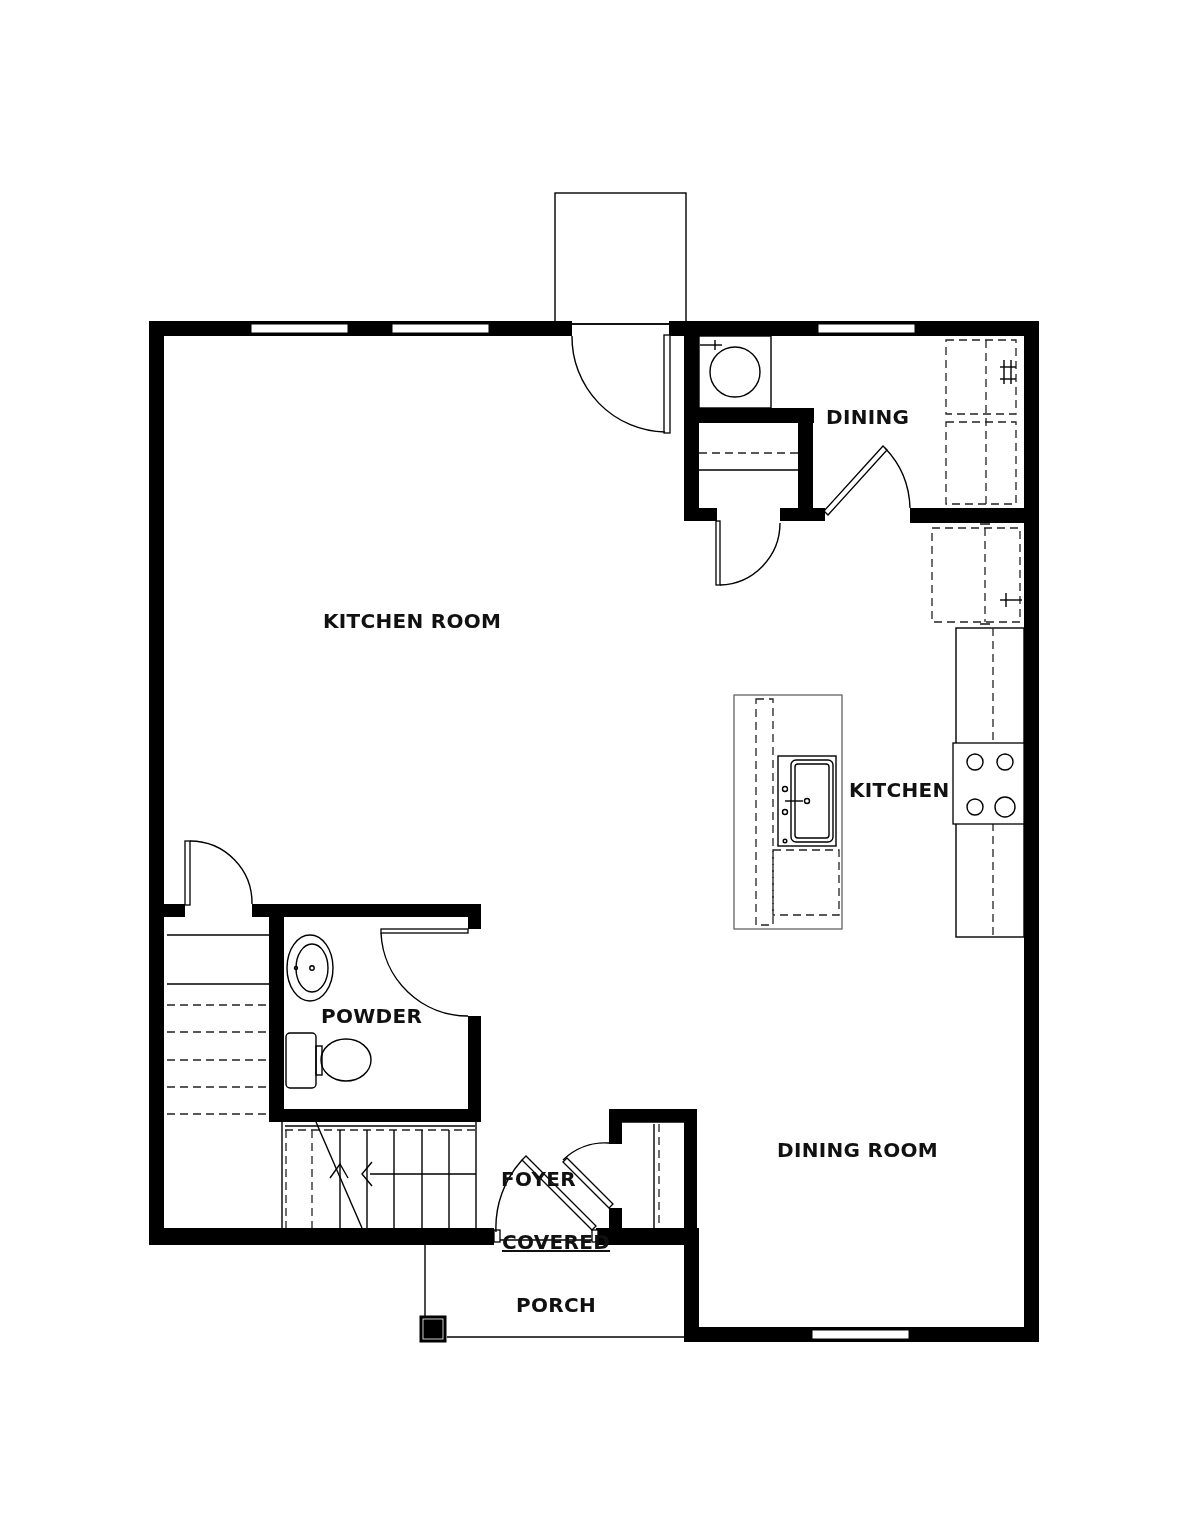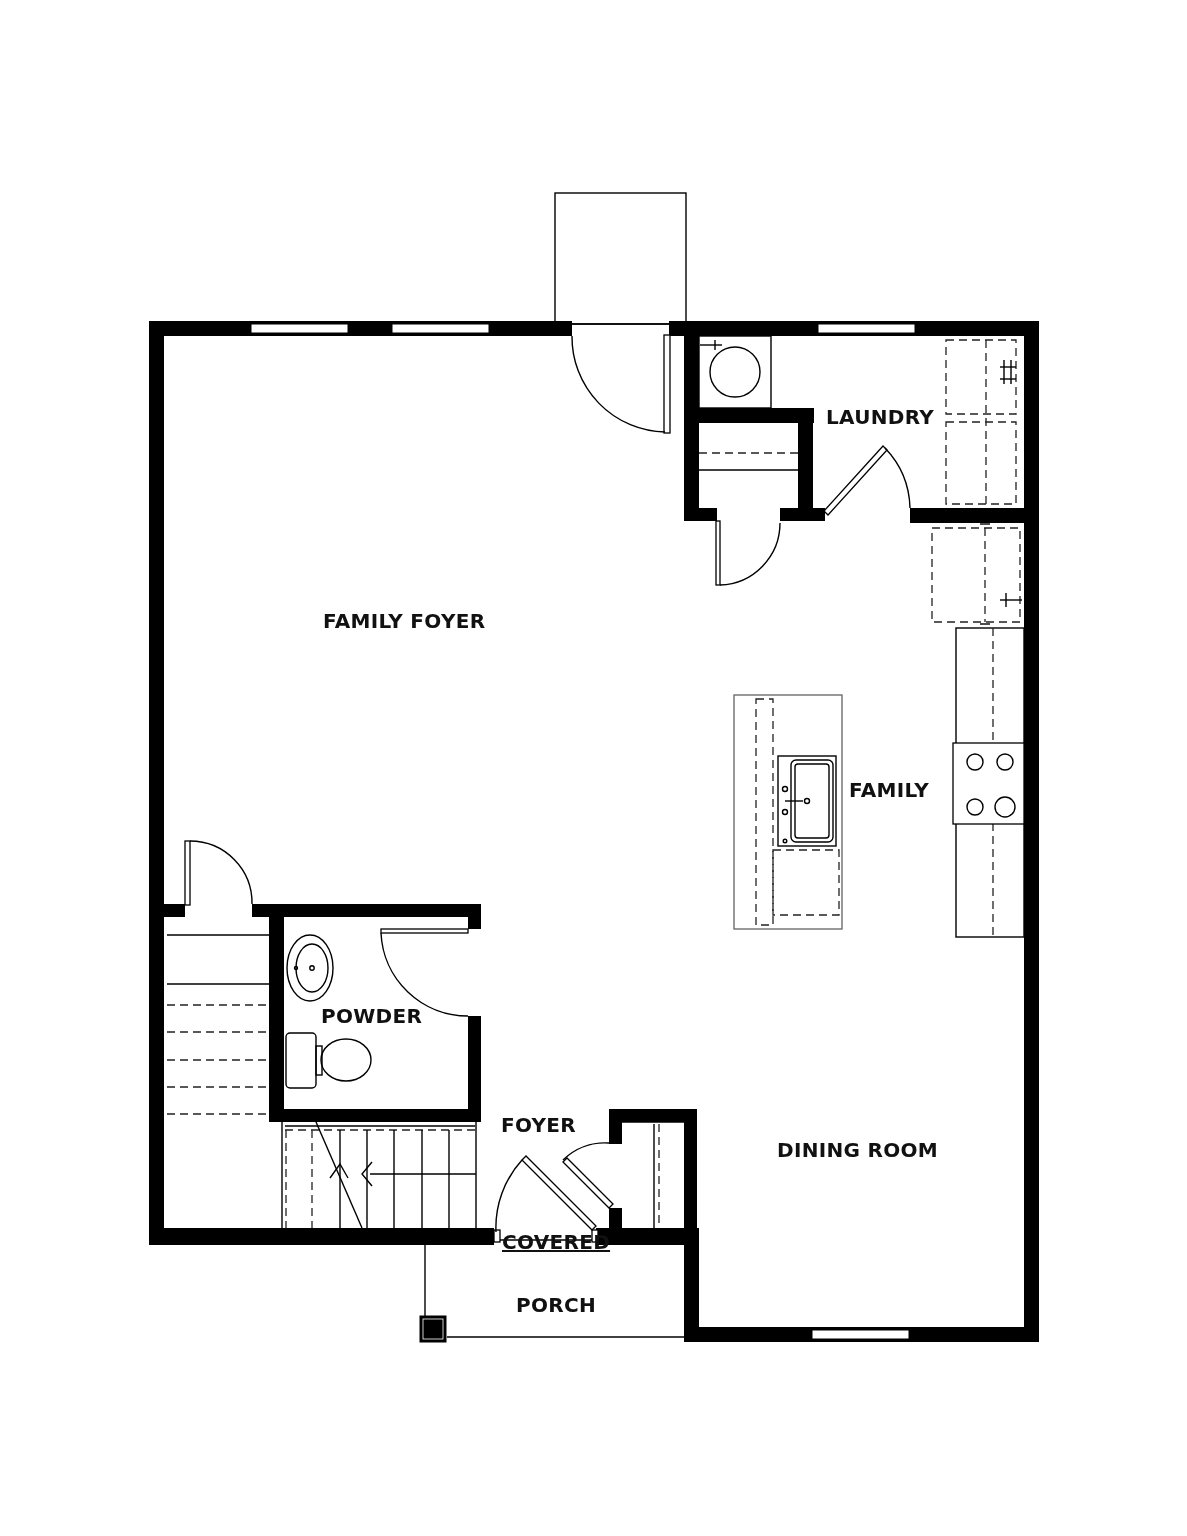--- a/index.html
+++ b/index.html
@@ -224,20 +224,20 @@
   </g>
 
   <g>
     <line class="thin" x1="425" y1="1245" x2="425" y2="1318"></line>
     <line class="thin" x1="447" y1="1337" x2="684" y2="1337"></line>
     <rect x="420" y="1316" width="26" height="26" fill="#000" stroke="#000" stroke-width="1"></rect>
     <rect x="423" y="1319" width="20" height="20" fill="none" stroke="#fff" stroke-width="0.8"></rect>
   </g>
 </svg>
 
-<div class="label" style="left:323px; top:608px;">FAMILY FOYER</div>
-<div class="label" style="left:826px; top:404px;">LAUNDRY</div>
-<div class="label" style="left:849px; top:777px;">FAMILY</div>
+<div class="label" style="left:323px; top:608px;">KITCHEN ROOM</div>
+<div class="label" style="left:826px; top:404px;">DINING</div>
+<div class="label" style="left:849px; top:777px;">KITCHEN</div>
 <div class="label" style="left:321px; top:1003px;text-align:right;">POWDER</div>
-<div class="label" style="left:501px; top:1112px;text-align:right;">FOYER</div>
+<div class="label" style="left:501px; top:1166px;text-align:right;">FOYER</div>
 <div class="label" style="left:777px; top:1137px;text-align:right;">DINING ROOM</div>
 <div class="label" style="left:502px; top:1229px;text-decoration:underline;">COVERED</div>
 <div class="label" style="left:516px; top:1292px;">PORCH</div>
 
 </body></html>

